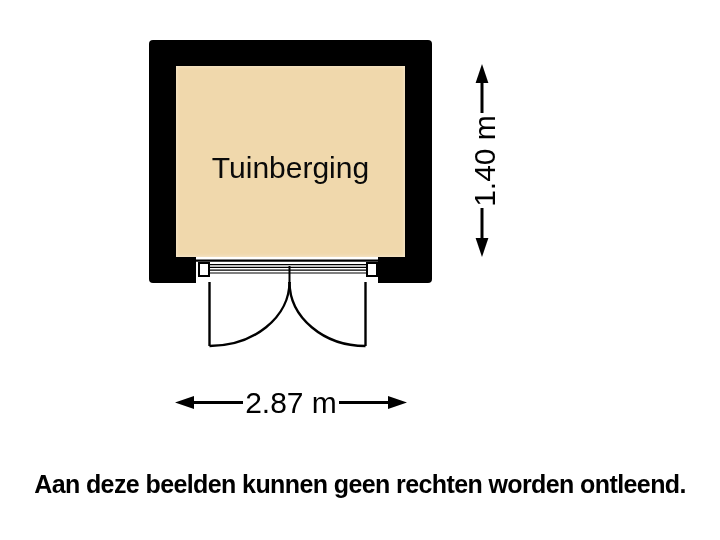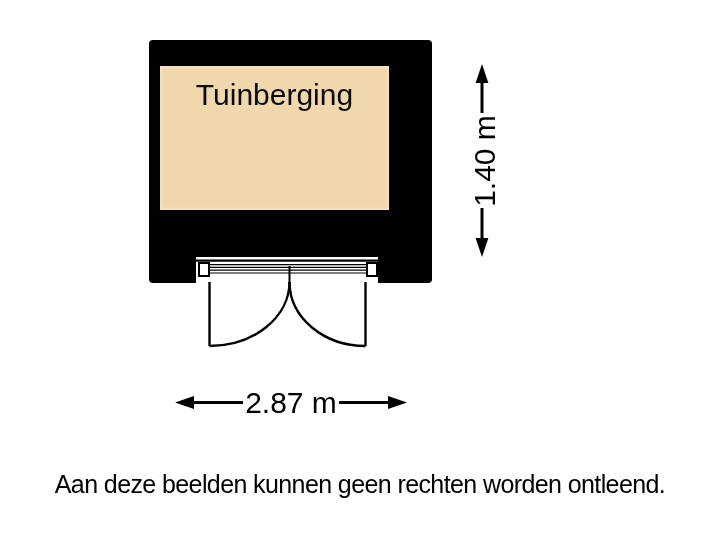--- a/index.html
+++ b/index.html
@@ -18,25 +18,25 @@
   .wall {
     position: absolute;
     left: 149px; top: 40px;
     width: 283px; height: 243px;
     background: var(--color-wall, #000);
     border-radius: 4px;
   }
   
   .floor {
     position: absolute;
-    left: 160px; top: 66px;
-    width: 229px; height: 144px;
+    left: 176px; top: 66px;
+    width: 229px; height: 191px;
     background: var(--color-floor, #F0D8AC);
     box-shadow: inset 0 0 4px rgba(255,255,255,0.55);
-    display: flex; align-items: flex-start; justify-content: center;
+    display: flex; align-items: center; justify-content: center;
   }
   .room-label {
     font-size: 30px;
     color: #0a0a0a;
     padding-top: 12px;
     white-space: nowrap;
   }
   
   svg.overlay {
     position: absolute; left: 0; top: 0;
@@ -56,21 +56,21 @@
     white-space: nowrap;
   }
   .dim-label.vertical { left: 466px; top: 113px; width: 37px; height: 95px; }
   .dim-label.vertical span { transform: rotate(-90deg); white-space: nowrap; }
   .dim-label.horizontal { left: 243px; top: 385px; width: 96px; height: 35px; }
   
   .caption {
     position: absolute;
     left: 0; top: 470px; width: 720px;
     text-align: center;
-    font-size: 25px; font-weight: 400;
+    font-size: 25px; font-weight: 700;
     letter-spacing: -0.6px;
     color: #000;
     white-space: nowrap;
   }
 </style>
 </head>
 <body>
 
 <div id="canvas">
 

